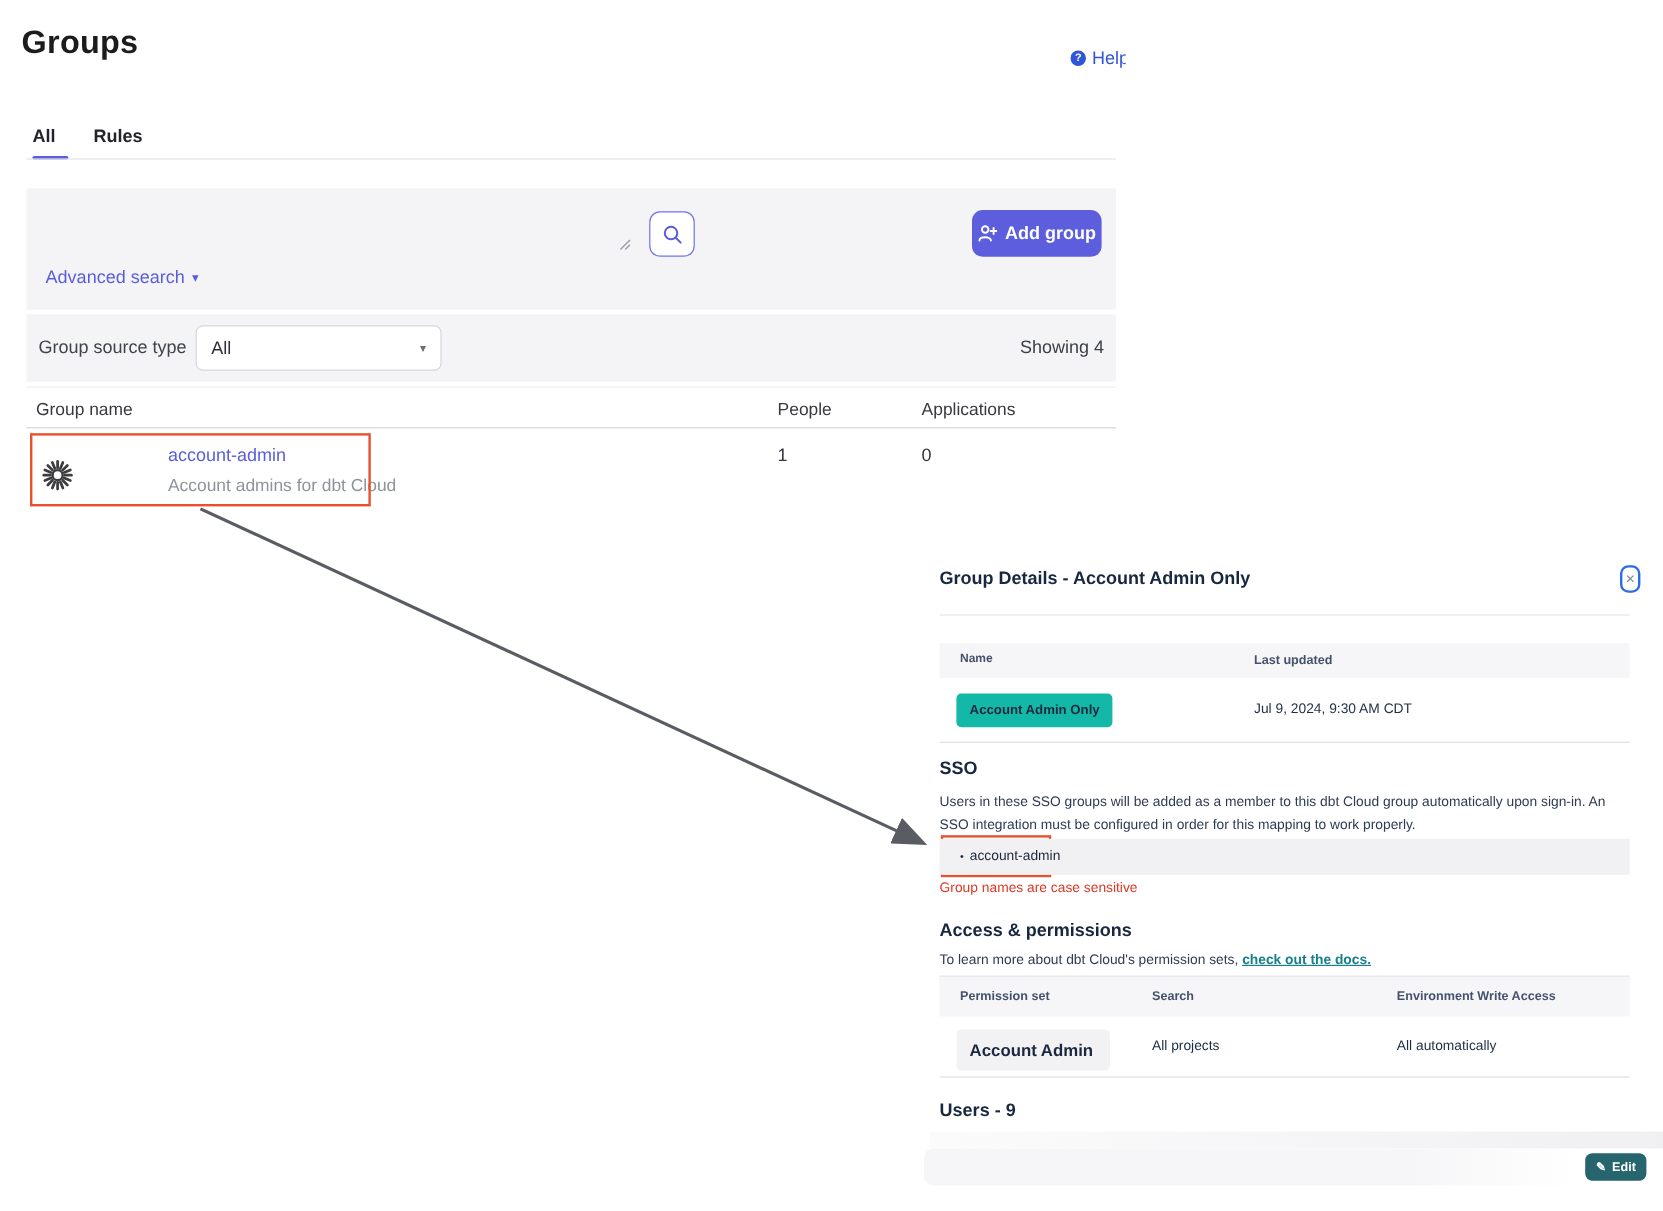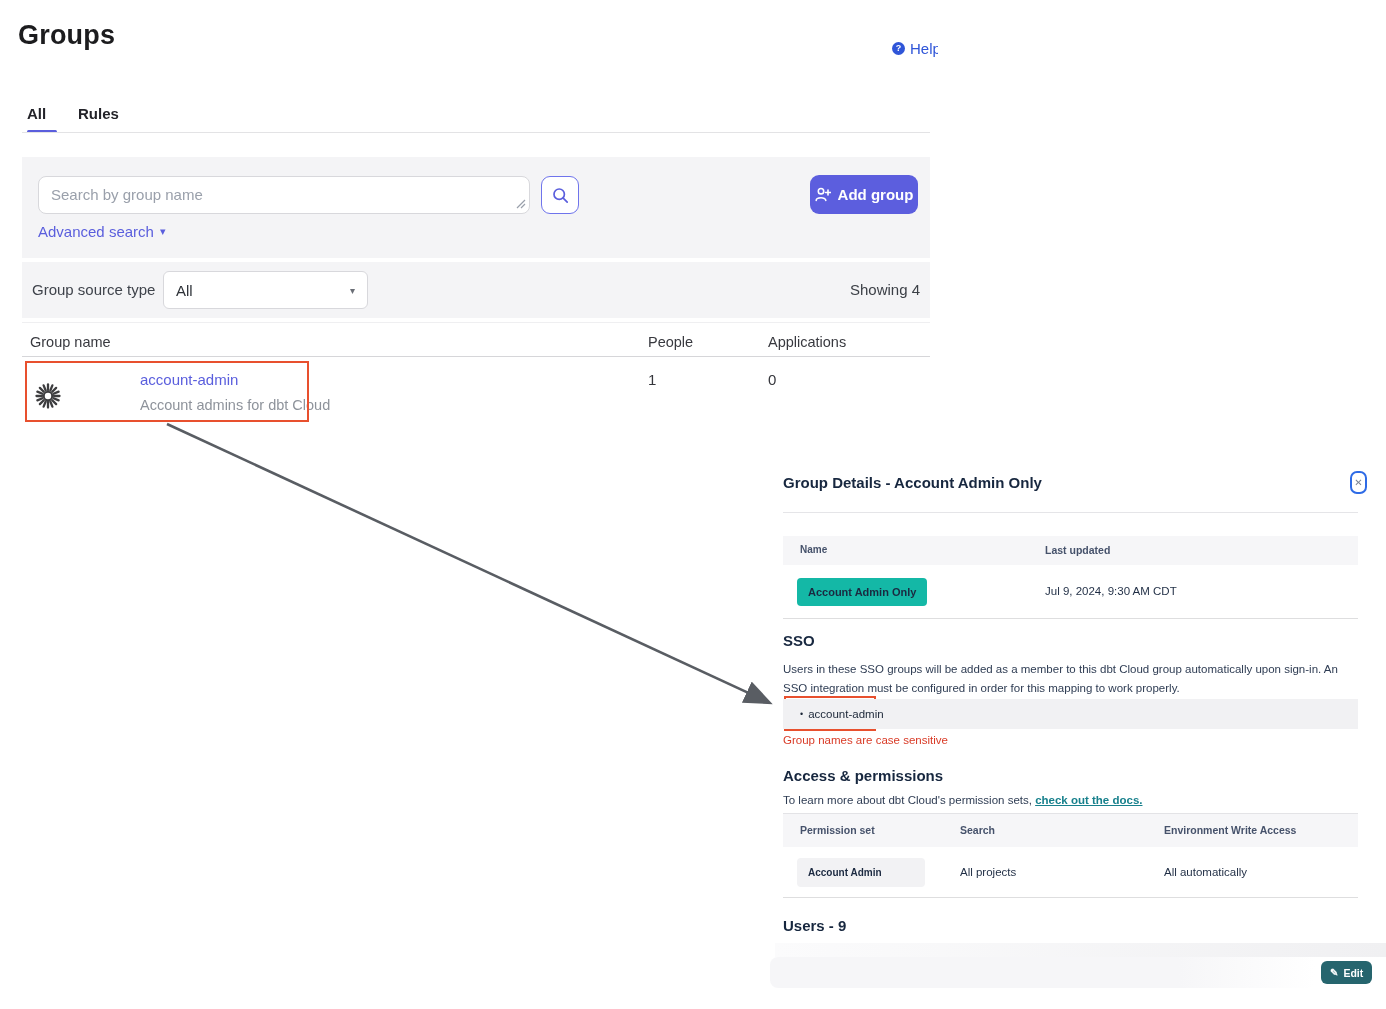--- a/index.html
+++ b/index.html
@@ -73,21 +73,21 @@
   #sso-warning { left:783px; top:734px; font-size:11.5px; color:#d93a26; }
 
   #ap-heading { left:783px; top:767px; font-size:15px; font-weight:700; color:#17273f; }
   #ap-desc { left:783px; top:794px; font-size:11.5px; color:#2e3c53; }
   #ap-desc a { color:#17808c; font-weight:700; text-decoration:underline; cursor:pointer; }
   #pt-top { left:783px; top:813px; width:575px; height:1px; background:#e3e3e6; }
   #pt-header { left:783px; top:814px; width:575px; height:33px; background:#f6f6f8; }
   #pt-h-set { left:800px; top:824px; font-size:10.5px; font-weight:700; color:#46526b; }
   #pt-h-project { left:960px; top:824px; font-size:10.5px; font-weight:700; color:#46526b; }
   #pt-h-env { left:1164px; top:824px; font-size:10.5px; font-weight:700; color:#46526b; }
-  #pt-chip { left:797px; top:858px; width:128px; background:#f2f2f4; border-radius:4px; padding:9px 11px; font-size:10px; font-weight:700; color:#1b2940; }
+  #pt-chip { left:797px; top:858px; width:128px; background:#f2f2f4; border-radius:4px; padding:9px 11px; font-size:14px; font-weight:700; color:#1b2940; }
   #pt-project { left:960px; top:866px; font-size:11.5px; color:#1f2d44; }
   #pt-env { left:1164px; top:866px; font-size:11.5px; color:#1f2d44; }
   #pt-bottom { left:783px; top:897px; width:575px; height:1px; background:#dededf; }
 
   #users-heading { left:783px; top:917px; font-size:15px; font-weight:700; color:#17273f; }
   #users-band1 { left:775px; top:943px; width:611px; height:14px; background:linear-gradient(90deg,#fbfbfc,#f0f0f2); }
   #users-band2 { left:770px; top:957px; width:545px; height:31px; border-radius:8px; background:linear-gradient(90deg,#f6f6f8 75%, rgba(246,246,248,0)); }
   #edit-button { left:1321px; top:961px; height:23px; background:#26656e; border:none; border-radius:6px; color:#fff; font-family:"Liberation Sans",sans-serif; font-size:10.5px; font-weight:700; display:flex; align-items:center; gap:5px; padding:0 9px; cursor:pointer; }
   #edit-button .pencil { font-size:10px; }
 </style>
@@ -102,21 +102,20 @@
     <span id="help-icon">?</span>
     <span>Help</span>
   </div>
 
   <div id="tab-all" class="abs">All</div>
   <div id="tab-rules" class="abs">Rules</div>
   <div id="tab-indicator" class="abs"></div>
   <div id="tabs-divider" class="abs"></div>
 
   <div id="search-panel" class="abs panel">
-    <textarea id="search-input" class="abs" placeholder="Search by group name" style=""></textarea>
     <svg id="resize-grip" class="abs" viewBox="0 0 10 10">
       <path d="M1,9 L9,1 M5,9 L9,5" stroke="#9aa0ab" stroke-width="1.2" fill="none"></path>
     </svg>
     <button id="search-button" class="abs">
       <svg width="17" height="17" viewBox="0 0 17 17">
         <circle cx="7.2" cy="7.2" r="5.2" fill="none" stroke="#5a5edd" stroke-width="1.7"></circle>
         <line x1="11.2" y1="11.2" x2="15.2" y2="15.2" stroke="#5a5edd" stroke-width="1.7" stroke-linecap="round"></line>
       </svg>
     </button>
     <div id="advanced-search" class="abs">

